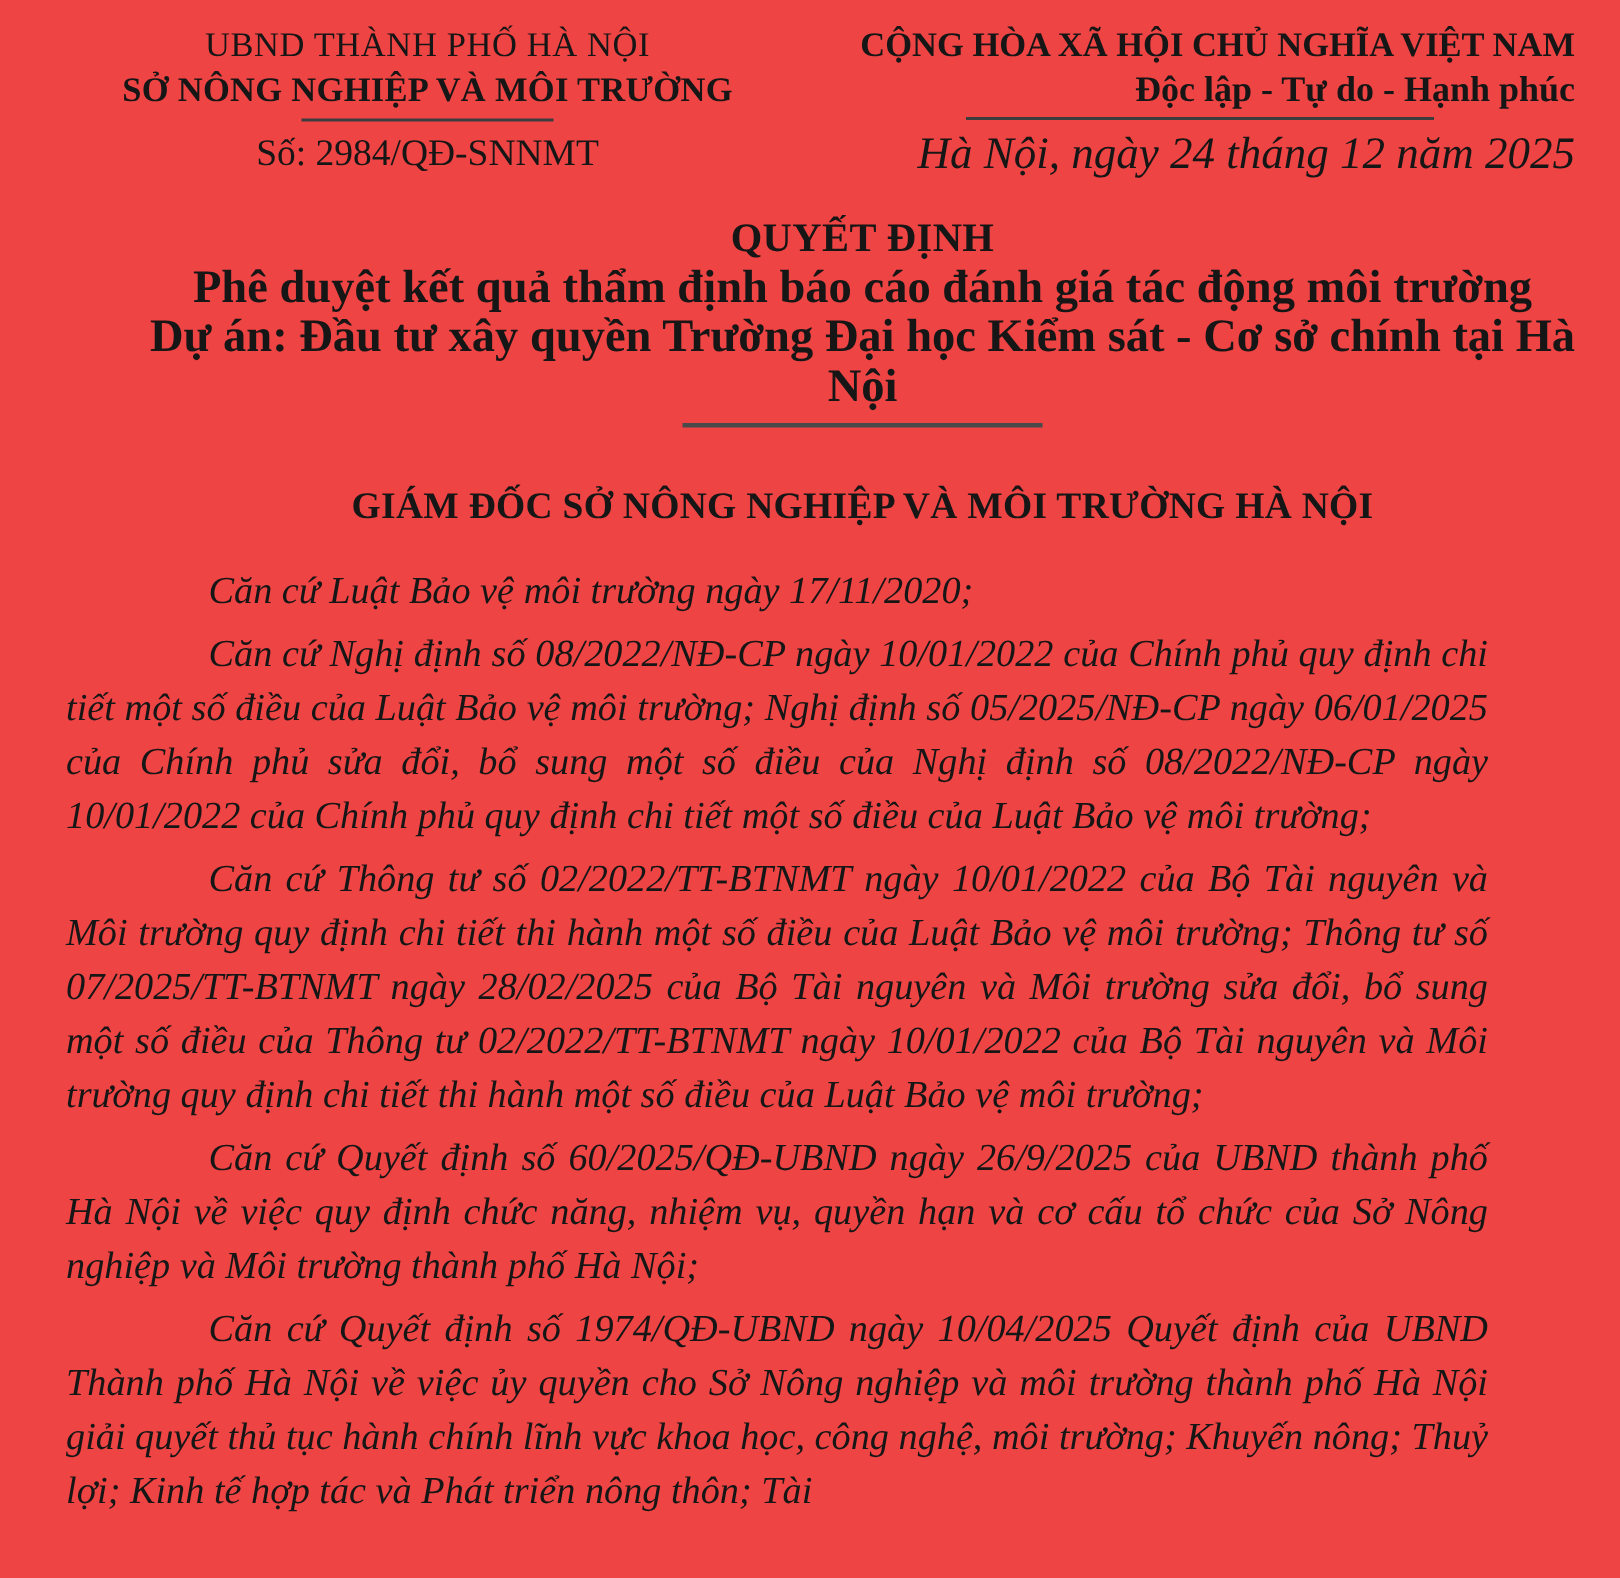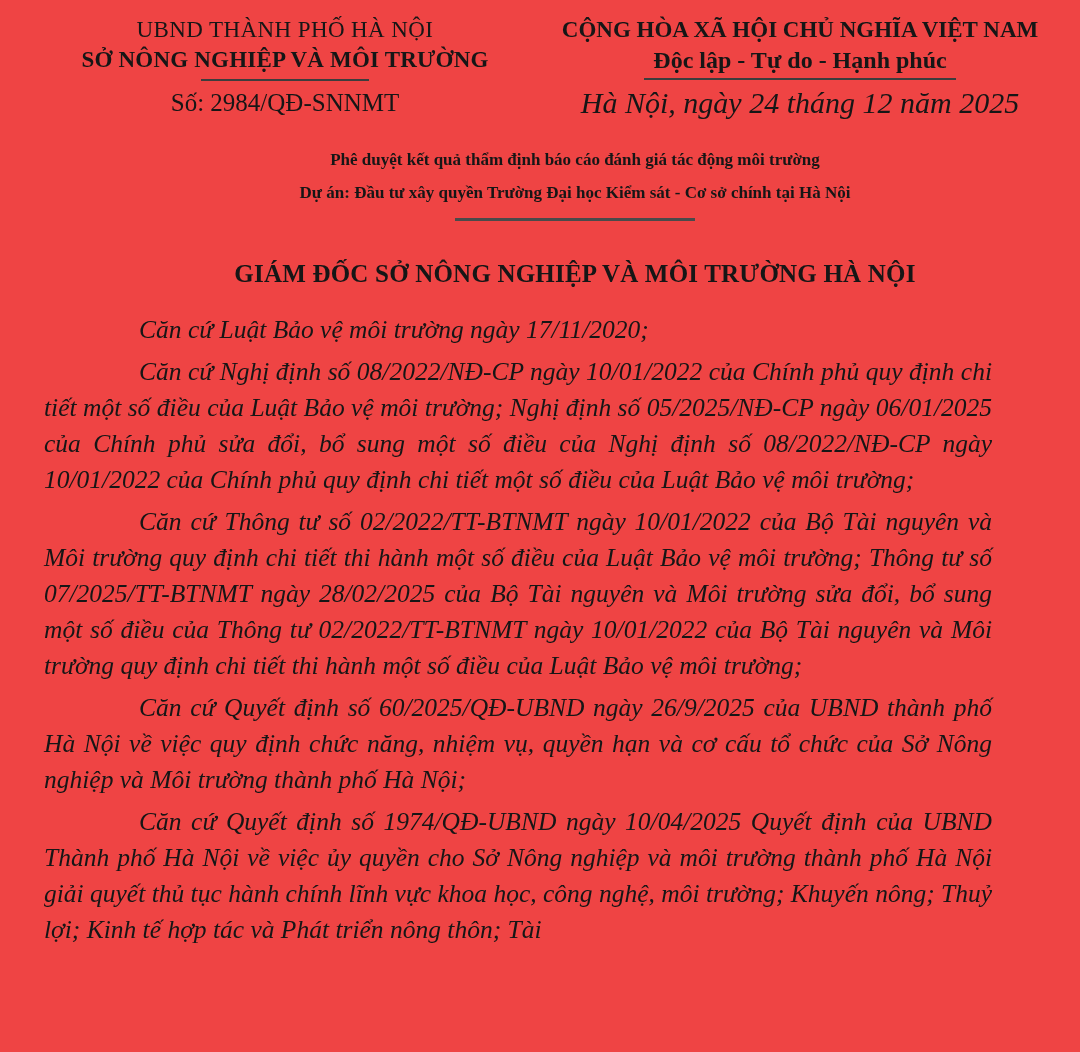--- a/index.html
+++ b/index.html
@@ -23,39 +23,39 @@
     padding-top: 16px;
   }
   .hdr-left {
     width: 500px;
     margin-left: 35px;
     text-align: center;
   }
   .hdr-right {
     width: 500px;
     margin-left: 15px;
-    text-align: center;
+    text-align: right;
   }
   .hl1 { font-size: 23px; line-height: 27px; letter-spacing: 0.4px; }
   .hl2 { font-size: 23px; line-height: 27px; font-weight: bold; margin-top: 3px; letter-spacing: 0.2px; }
   .hl3 { font-size: 25px; line-height: 29px; margin-top: 7px; }
   .hr1 { font-size: 23px; line-height: 27px; font-weight: bold; }
   .hr2 { font-size: 24px; line-height: 28px; font-weight: bold; margin-top: 3px; }
   .hr3 { font-size: 30px; line-height: 29px; font-style: italic; margin-top: 8px; }
   .rule { background: #3d3d3d; }
   .rule-left  { width: 168px; height: 2px; margin: 6px auto 0; }
   .rule-right { width: 312px; height: 2px; margin: 4px auto 0; }
   
   .title-block {
     width: 960px;
     margin: 26px 0 0 95px;
     text-align: center;
   }
   .t1 { font-size: 27px; line-height: 31px; font-weight: bold; letter-spacing: 0.3px; }
-  .t2 { font-size: 17px; line-height: 33px; font-weight: bold; text-align: center; }
+  .t2 { font-size: 31px; line-height: 33px; font-weight: bold; text-align: center; }
   .rule-title { width: 240px; height: 3px; background: #4a4a4a; margin: 9px auto 0; }
   
   .authority {
     width: 960px;
     margin: 38px 0 0 95px;
     text-align: center;
     font-weight: bold;
     font-size: 25px;
     line-height: 29px;
     letter-spacing: 0.2px;
@@ -88,20 +88,21 @@
     </div>
     <div class="hdr-right">
       <div class="hr1">CỘNG HÒA XÃ HỘI CHỦ NGHĨA VIỆT NAM</div>
       <div class="hr2">Độc lập - Tự do - Hạnh phúc</div>
       <div class="rule rule-right"></div>
       <div class="hr3">Hà Nội, ngày 24 tháng 12 năm 2025</div>
     </div>
   </header>
 
   <section class="title-block">
+    <div class="t1">QUYẾT ĐỊNH</div>
     <div class="t2">Phê duyệt kết quả thẩm định báo cáo đánh giá tác động môi trường</div>
     <div class="t2">Dự án: Đầu tư xây quyền Trường Đại học Kiểm sát - Cơ sở chính tại Hà Nội</div>
     <div class="rule rule-title"></div>
   </section>
 
   <div class="authority">GIÁM ĐỐC SỞ NÔNG NGHIỆP VÀ MÔI TRƯỜNG HÀ NỘI</div>
 
   <main class="body">
     <p>Căn cứ Luật Bảo vệ môi trường ngày 17/11/2020;</p>
     <p>Căn cứ Nghị định số 08/2022/NĐ-CP ngày 10/01/2022 của Chính phủ quy định chi tiết một số điều của Luật Bảo vệ môi trường; Nghị định số 05/2025/NĐ-CP ngày 06/01/2025 của Chính phủ sửa đổi, bổ sung một số điều của Nghị định số 08/2022/NĐ-CP ngày 10/01/2022 của Chính phủ quy định chi tiết một số điều của Luật Bảo vệ môi trường;</p>

